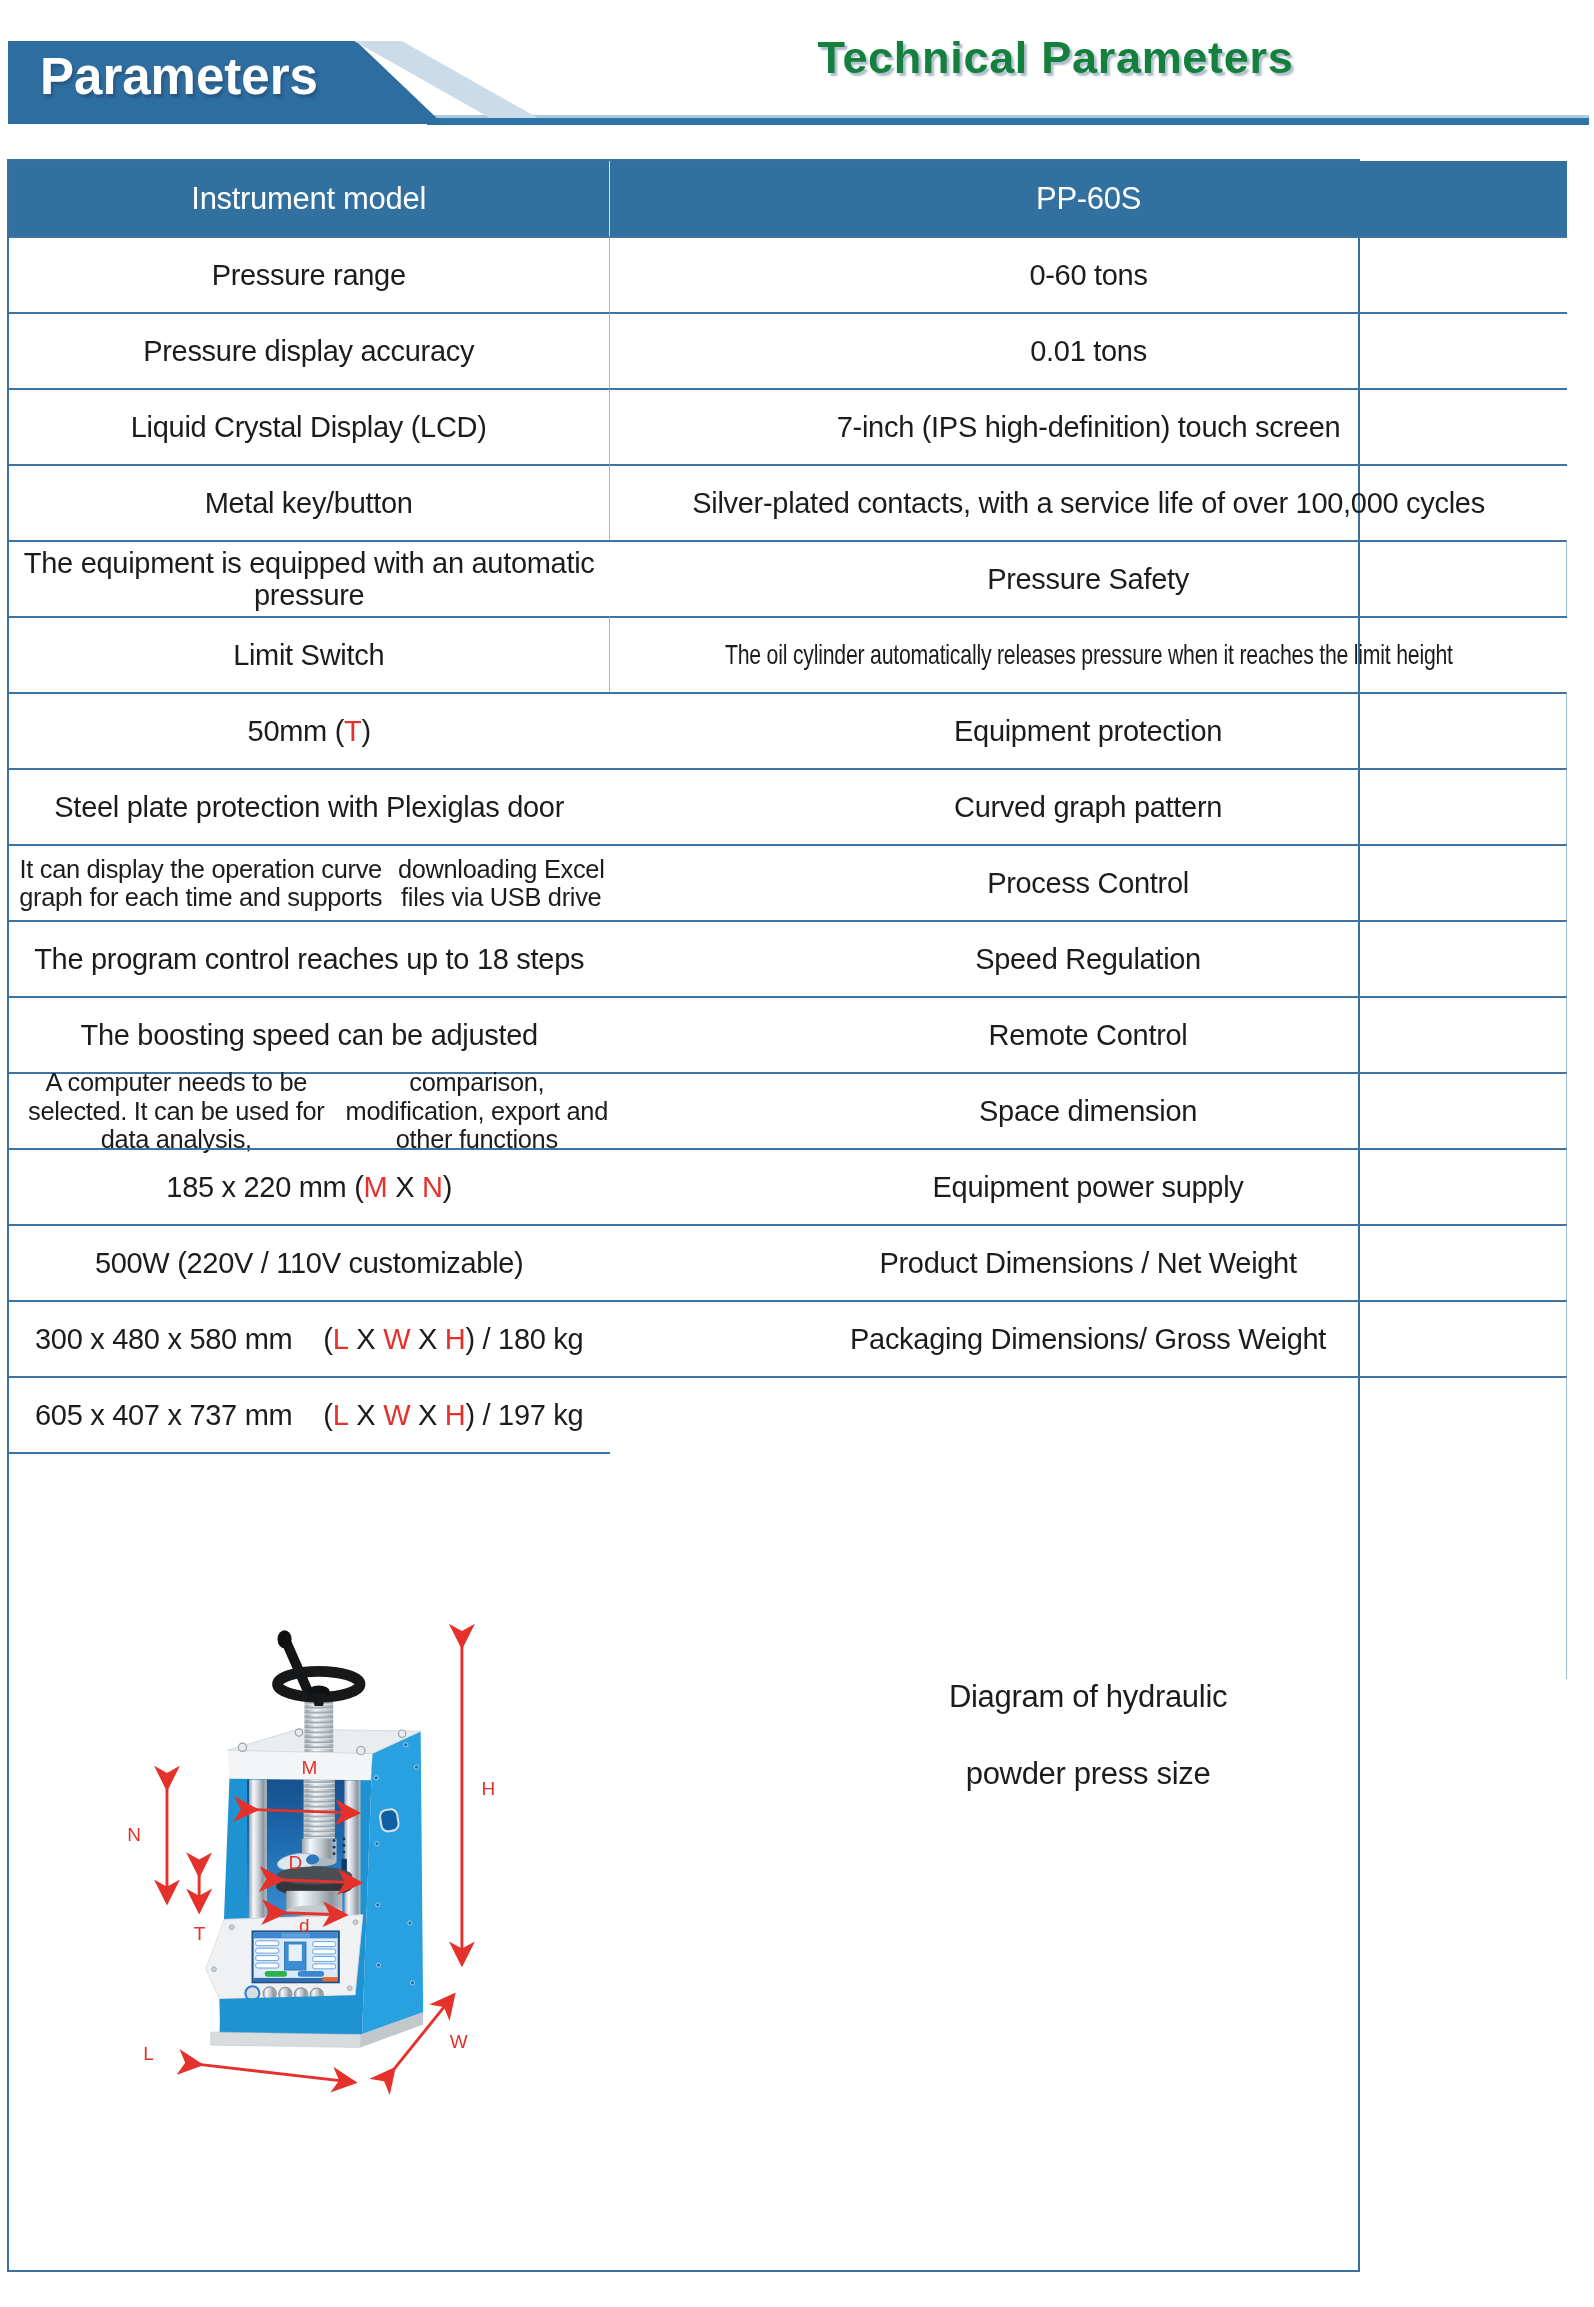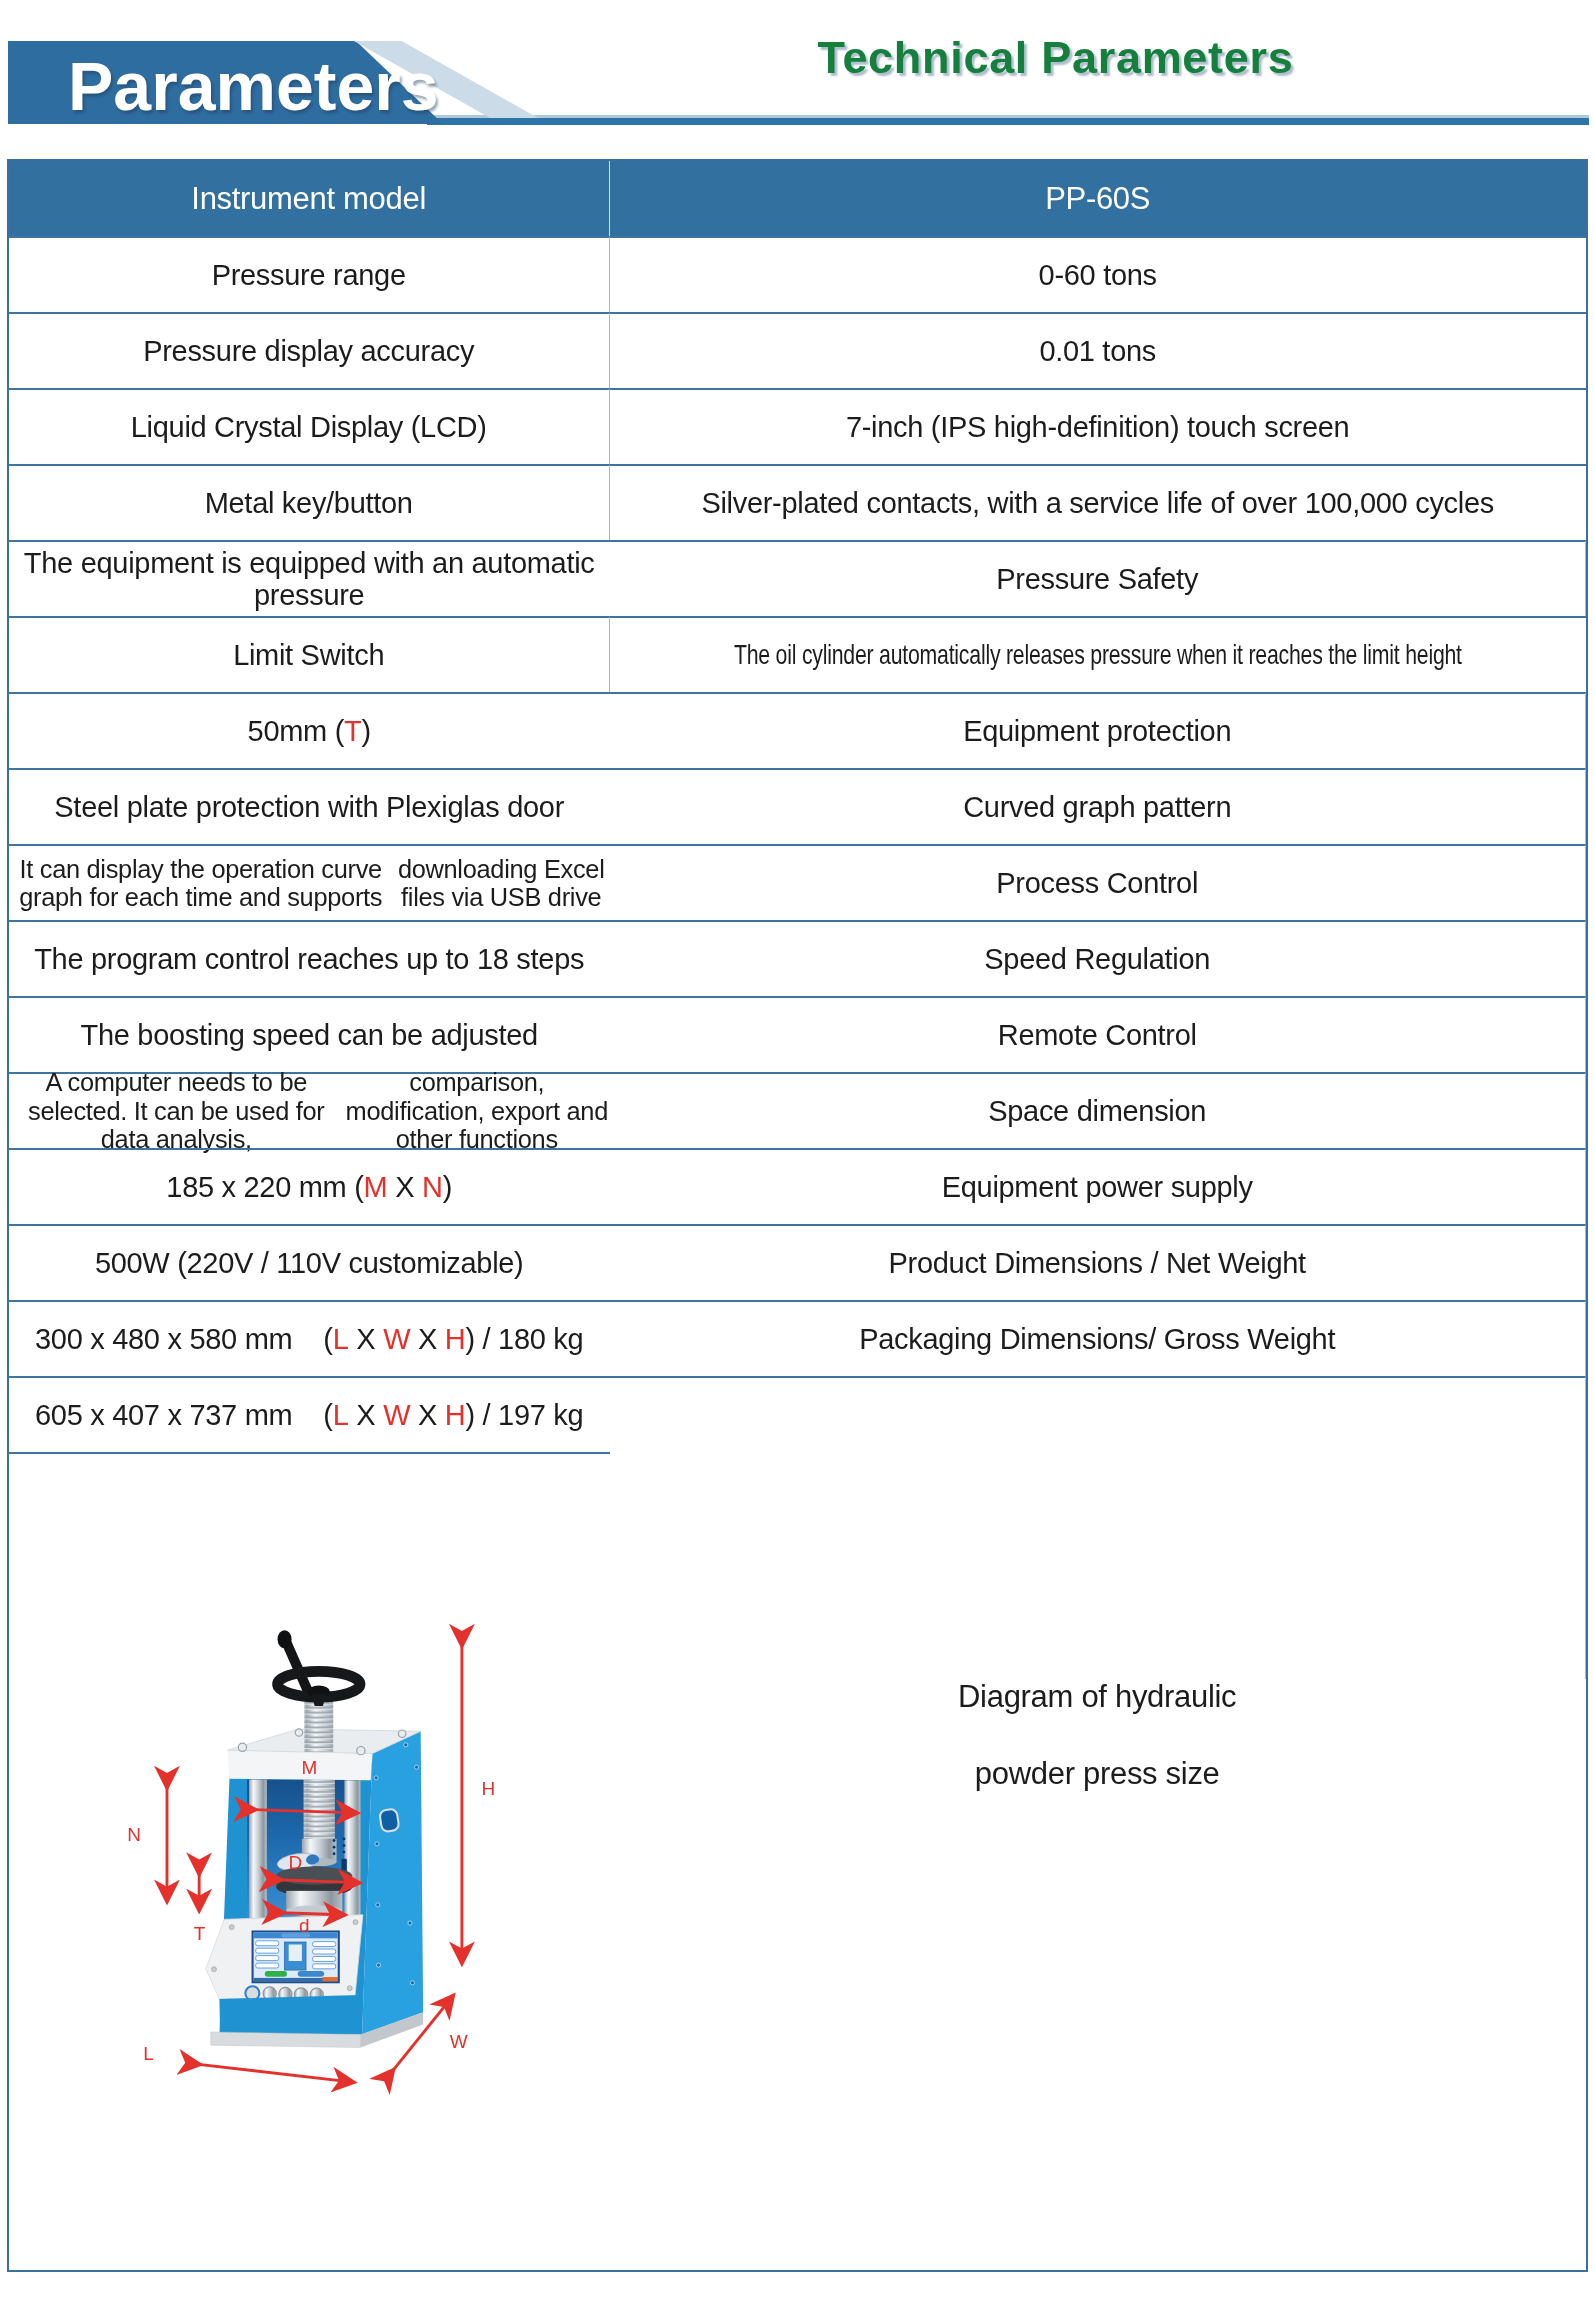--- a/index.html
+++ b/index.html
@@ -4,31 +4,31 @@
 <style>
   html,body{margin:0;padding:0;background:#ffffff;}
   #page{position:relative;width:1594px;height:2307px;background:#ffffff;overflow:hidden;
         font-family:"Liberation Sans","DejaVu Sans",sans-serif;color:#1c1c1c;}
 
   
   .banner-dark{position:absolute;left:8px;top:41px;width:435px;height:83px;background:#2e6da0;
                clip-path:polygon(0 0,80% 0,100% 100%,0 100%);}
   .banner-light{position:absolute;left:354px;top:41px;width:184px;height:77px;background:#ccdbe8;
                clip-path:polygon(0 0,26% 0,100% 100%,74% 100%);}
-  .banner-text{position:absolute;left:40px;top:47px;width:314px;text-align:right;
-               font-size:68px;font-weight:bold;color:#ffffff;letter-spacing:0px;
-               text-shadow:2px 2.7px 2.7px rgba(30,60,90,.45);margin-left:28px;}
+  .banner-text{position:absolute;left:40px;top:47px;width:314px;text-align:left;
+               font-size:51px;font-weight:bold;color:#ffffff;letter-spacing:0px;
+               text-shadow:2px 2.7px 2.7px rgba(30,60,90,.45);}
   .rule-light{position:absolute;left:427px;top:115px;width:1162px;height:2.7px;background:#aec8dc;}
   .rule{position:absolute;left:427px;top:118px;width:1162px;height:7.3px;background:#2d74a8;}
   .page-title{position:absolute;left:668px;top:32px;width:775px;text-align:center;
               font-size:45px;font-weight:bold;color:#15803d;letter-spacing:0.7px;
               text-shadow:2.7px 3.3px 2px rgba(43,80,120,.38);}
 
   
-  .ptable{position:absolute;left:6.7px;top:159px;width:1581px;box-sizing:border-box;
+  .ptable{position:absolute;left:6.7px;top:159px;width:1353px;box-sizing:border-box;
           border:2.7px solid #3a6f9e;display:grid;grid-template-columns:601px 1fr;
           grid-template-rows:75px repeat(16,76px) 818px;}
   .cell{box-sizing:border-box;display:flex;align-items:center;justify-content:center;
         text-align:center;font-weight:300;letter-spacing:-0.3px;}
   .cell.bt{border-top:2px solid #3f73a2;}
   .lab{border-right:1.3px solid #9cbcd8;font-size:29px;}
   .val{font-size:29px;white-space:pre-wrap;line-height:1.12;}
   .val.small{font-size:25.4px;}
   .hdr{background:#32719f;color:#ffffff;font-size:31px;font-weight:400;}
   .hdr.lab{border-right:1.3px solid #cfe0ee;}

